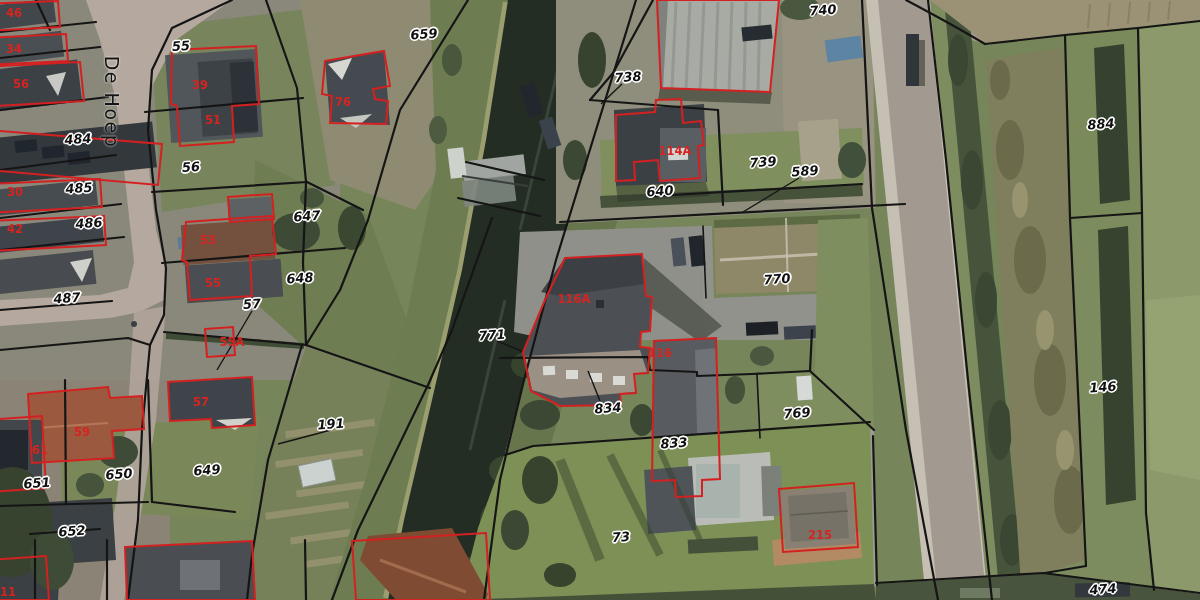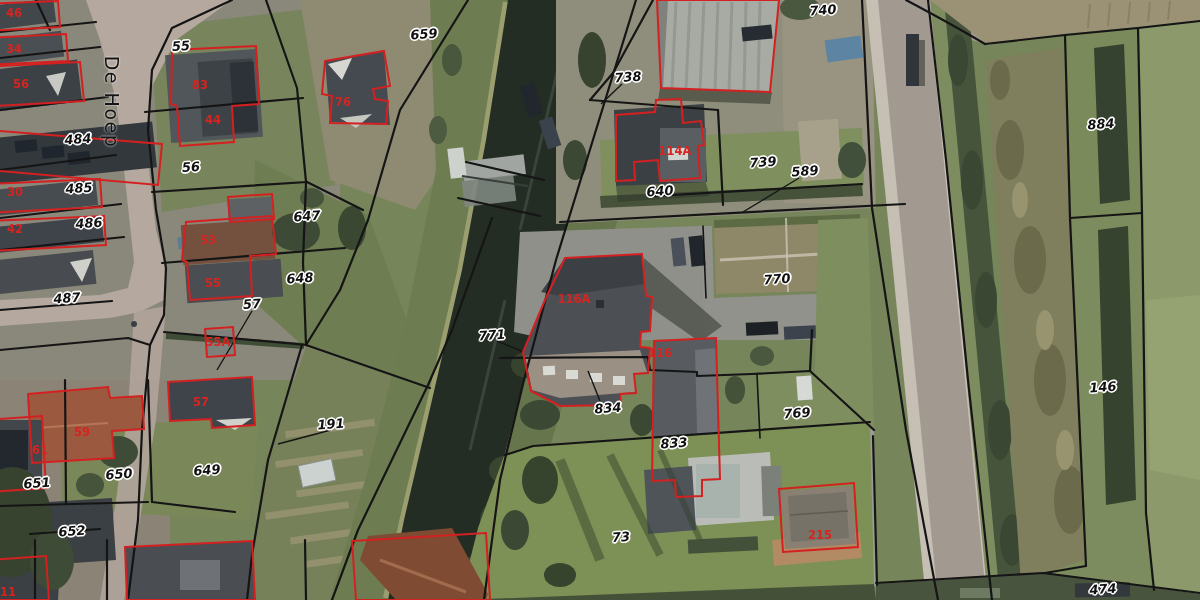--- a/index.html
+++ b/index.html
@@ -377,25 +377,25 @@
   <span class="pl" style="left:621px;top:537px">73</span>
   <span class="pl" style="left:1101px;top:124px">884</span>
   <span class="pl" style="left:1103px;top:387px">146</span>
   <span class="pl" style="left:1103px;top:589px">474</span>
 
   <span class="al" style="left:14px;top:13px">46</span>
   <span class="al" style="left:14px;top:49px">34</span>
   <span class="al" style="left:21px;top:84px">56</span>
   <span class="al" style="left:15px;top:192px">30</span>
   <span class="al" style="left:15px;top:229px">42</span>
-  <span class="al" style="left:200px;top:85px">83</span>
-  <span class="al" style="left:213px;top:120px">44</span>
+  <span class="al" style="left:200px;top:85px">39</span>
+  <span class="al" style="left:213px;top:120px">51</span>
   <span class="al" style="left:208px;top:240px">53</span>
   <span class="al" style="left:213px;top:283px">55</span>
-  <span class="al" style="left:218px;top:342px">55A</span>
+  <span class="al" style="left:232px;top:342px">55A</span>
   <span class="al" style="left:201px;top:402px">57</span>
   <span class="al" style="left:82px;top:432px">59</span>
   <span class="al" style="left:40px;top:450px">61</span>
   <span class="al" style="left:343px;top:102px">76</span>
   <span class="al" style="left:675px;top:151px">114A</span>
   <span class="al" style="left:574px;top:299px">116A</span>
   <span class="al" style="left:660px;top:353px">116</span>
   <span class="al" style="left:820px;top:535px">215</span>
   <span class="al" style="left:8px;top:592px">11</span>
 </div>

